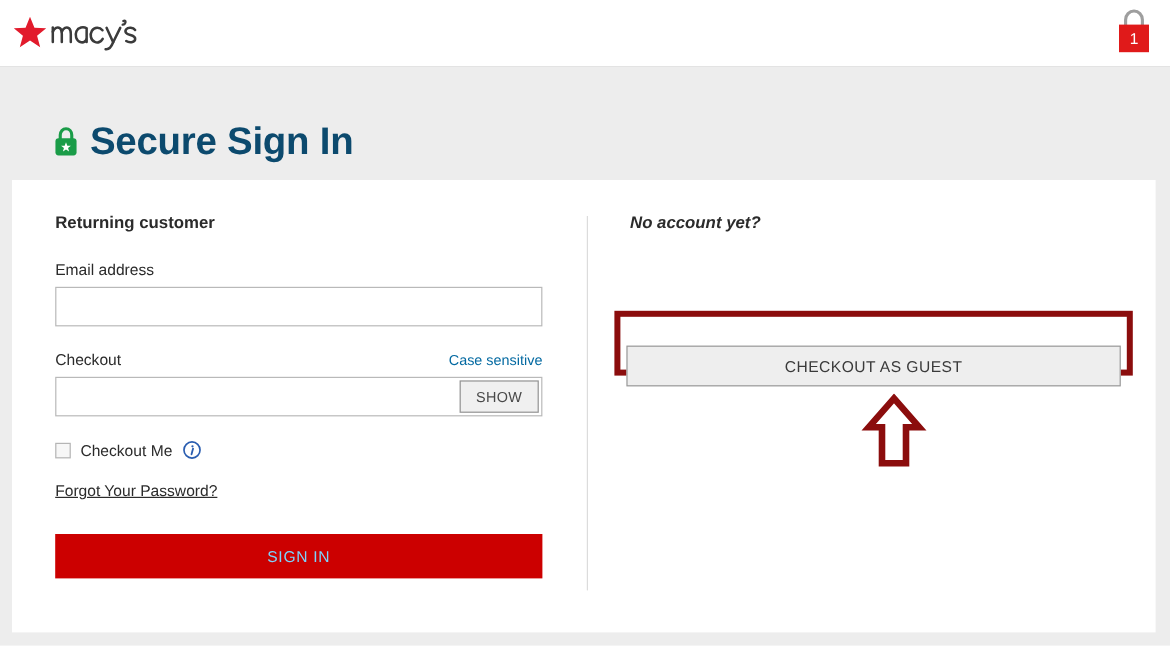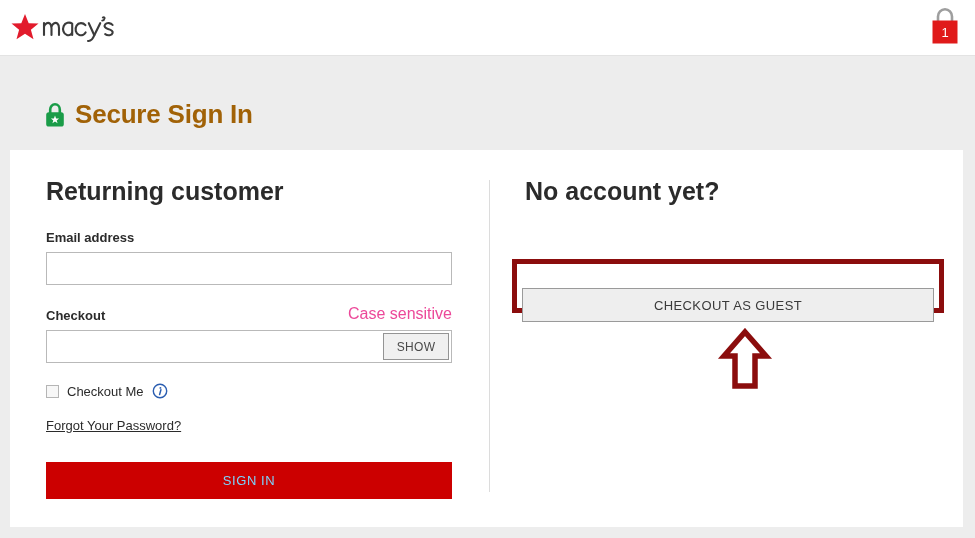--- a/index.html
+++ b/index.html
@@ -55,23 +55,23 @@
   }
   .page-title {
     position: absolute;
     left: 44px;
     top: 99px;
     display: flex;
     align-items: center;
     gap: 9px;
   }
   .page-title-text {
-    font-size: 26px;
+    font-size: 32px;
     font-weight: bold;
-    color: #a16207;
+    color: #0c4a6e;
     letter-spacing: -0.2px;
   }
   .lock-icon { display: block; }
 
   
   .card {
     position: absolute;
     left: 10px;
     top: 150px;
     width: 953px;
@@ -88,39 +88,39 @@
   }
 
   
   .col-left {
     position: absolute;
     left: 36px;
     top: 27px;
     width: 406px;
   }
   .col-heading {
-    font-size: 25px;
+    font-size: 14px;
     font-weight: bold;
     color: #2b2b2b;
     margin: 0 0 24px 0;
   }
   .field-label-row {
     display: flex;
     justify-content: space-between;
     align-items: flex-end;
     margin-bottom: 7px;
   }
   .field-label {
     font-size: 13px;
-    font-weight: bold;
+    font-weight: normal;
     color: #2b2b2b;
   }
   .case-note {
-    font-size: 16px;
-    color: #ec4899;
+    font-size: 12px;
+    color: #0369a1;
   }
   .text-input {
     width: 406px;
     height: 33px;
     border: 1px solid #b9b9b9;
     background: #ffffff;
     box-sizing: border-box;
     font-family: "Liberation Sans", sans-serif;
     font-size: 13px;
     padding: 0 8px;
@@ -194,20 +194,21 @@
     letter-spacing: 0.6px;
     cursor: pointer;
   }
 
   
   .col-right {
     position: absolute;
     left: 515px;
     top: 27px;
     width: 418px;
+    font-style: italic;
   }
   .guest-desc {
     font-size: 13px;
     color: #333333;
     margin: 0 0 19px 0;
   }
   .annotation-box {
     position: absolute;
     left: 502px;
     top: 109px;

